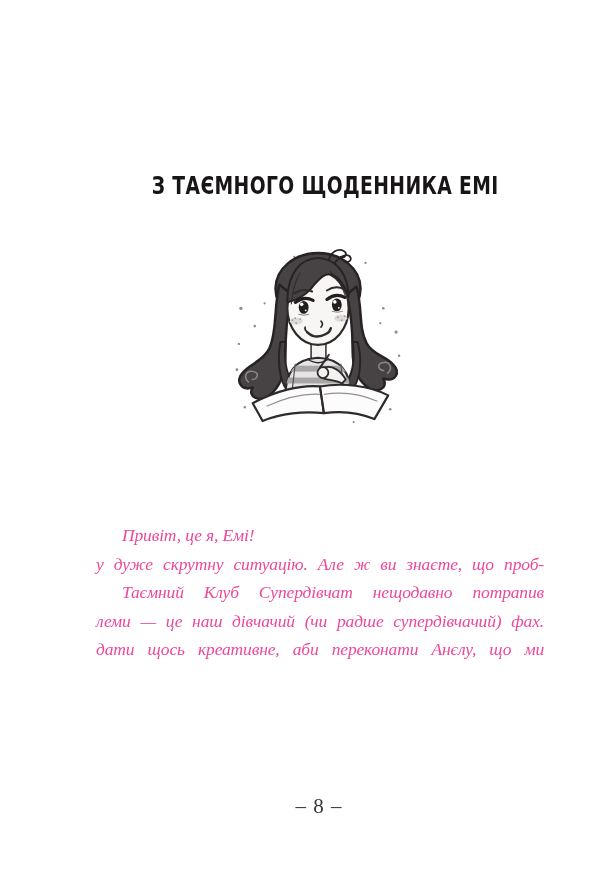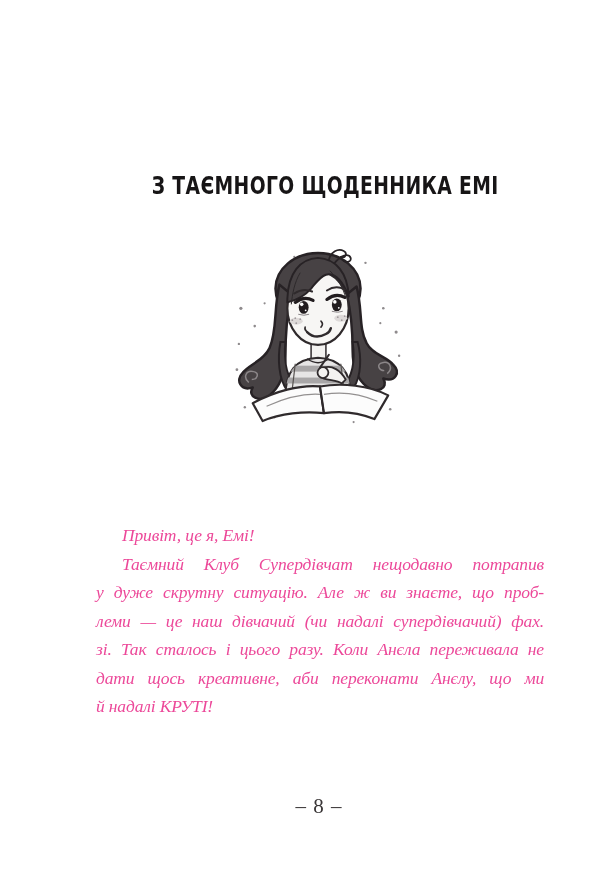--- a/index.html
+++ b/index.html
@@ -189,25 +189,23 @@
         <path d="M 18,158 C 40,146 66,139 86,141 L 90,168 C 70,166 46,168 28,176 Z" fill="#fcfcfc" stroke="#2f2a2c" stroke-width="2.2" stroke-linejoin="round"></path>
         <path d="M 86,141 C 108,137 136,140 155,150 L 141,174 C 122,166 104,166 90,168 Z" fill="#fcfcfc" stroke="#2f2a2c" stroke-width="2.2" stroke-linejoin="round"></path>
         <path d="M 32,161 C 50,153 70,148 86,149 M 90,149 C 108,146 128,149 144,156" fill="none" stroke="#939090" stroke-width="1.2"></path>
         <path d="M 86,141 L 90,168" fill="none" stroke="#2f2a2c" stroke-width="1.5"></path>
       </g>
     </svg>
   </div>
 
   <div class="body-text">
     <p class="line indent nojust">Привіт, це я, Емі!</p>
+    <p class="line">у дуже скрутну ситуацію. Але ж ви знаєте, що проб-</p>
     <p class="line indent">Таємний Клуб Супердівчат нещодавно потрапив</p>
-    <p class="line">у дуже скрутну ситуацію. Але ж ви знаєте, що проб-</p>
-    <p class="line">леми — це наш дівчачий (чи надалі супердівчачий) фах.</p>
-    <p class="line">зі. Так сталось і цього разу. Коли Анєла переживала не</p>
+    <p class="line">леми — це наш дівчачий (чи радше супердівчачий) фах.</p>
     <p class="line">дати щось креативне, аби переконати Анєлу, що ми</p>
-    <p class="line nojust">й надалі КРУТІ!</p>
   </div>
 
   <div class="footer">
     <span>– 8 –</span>
   </div>
 
 </div>
 
 </body></html>

